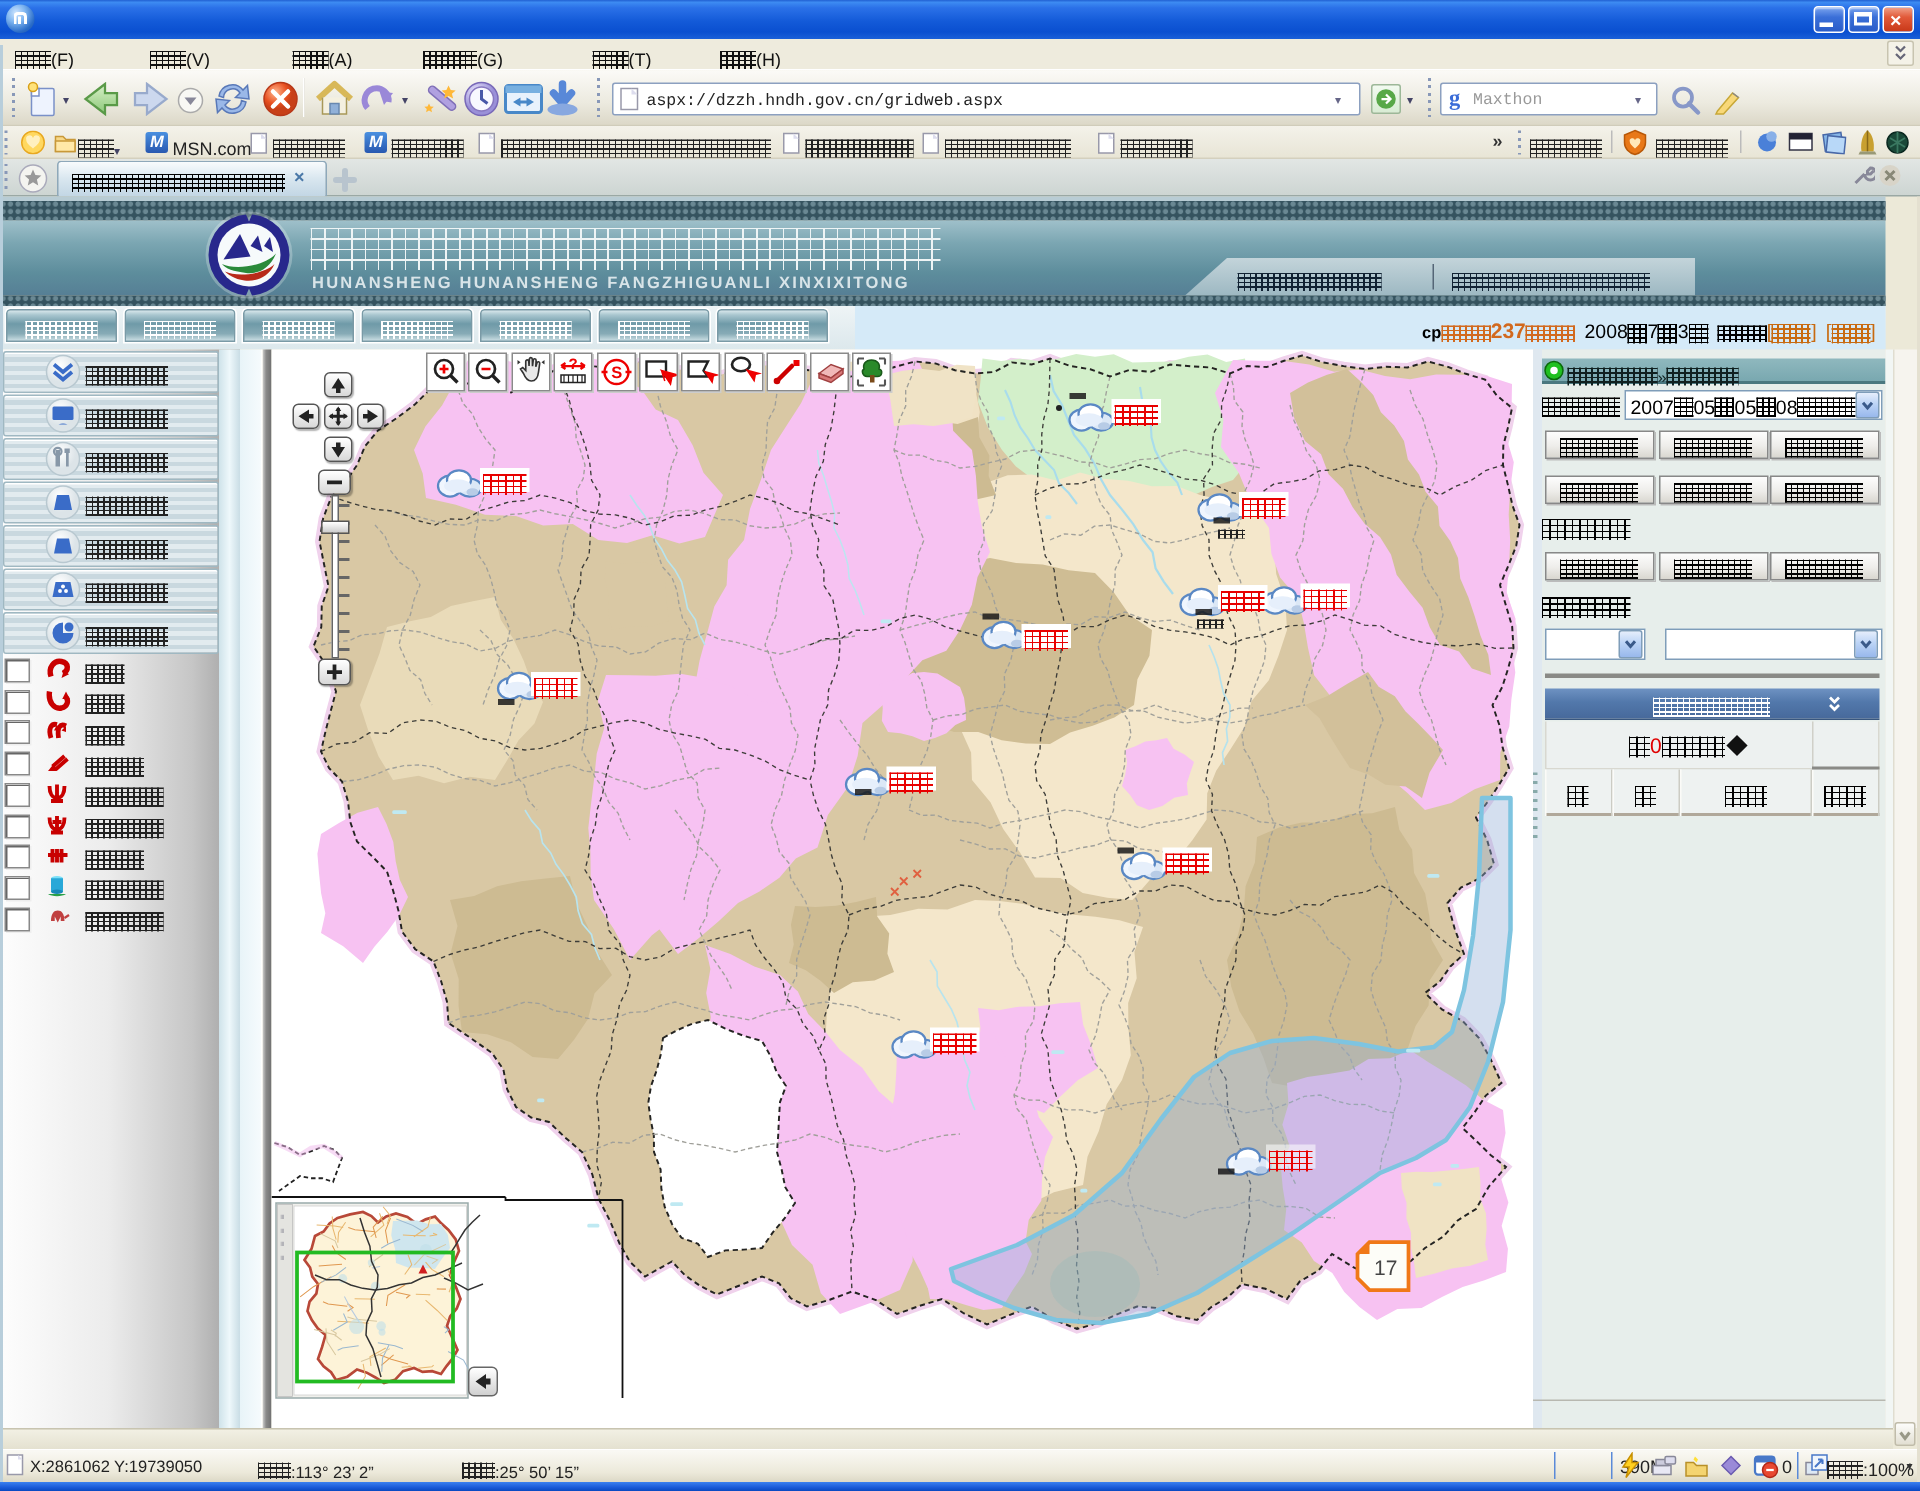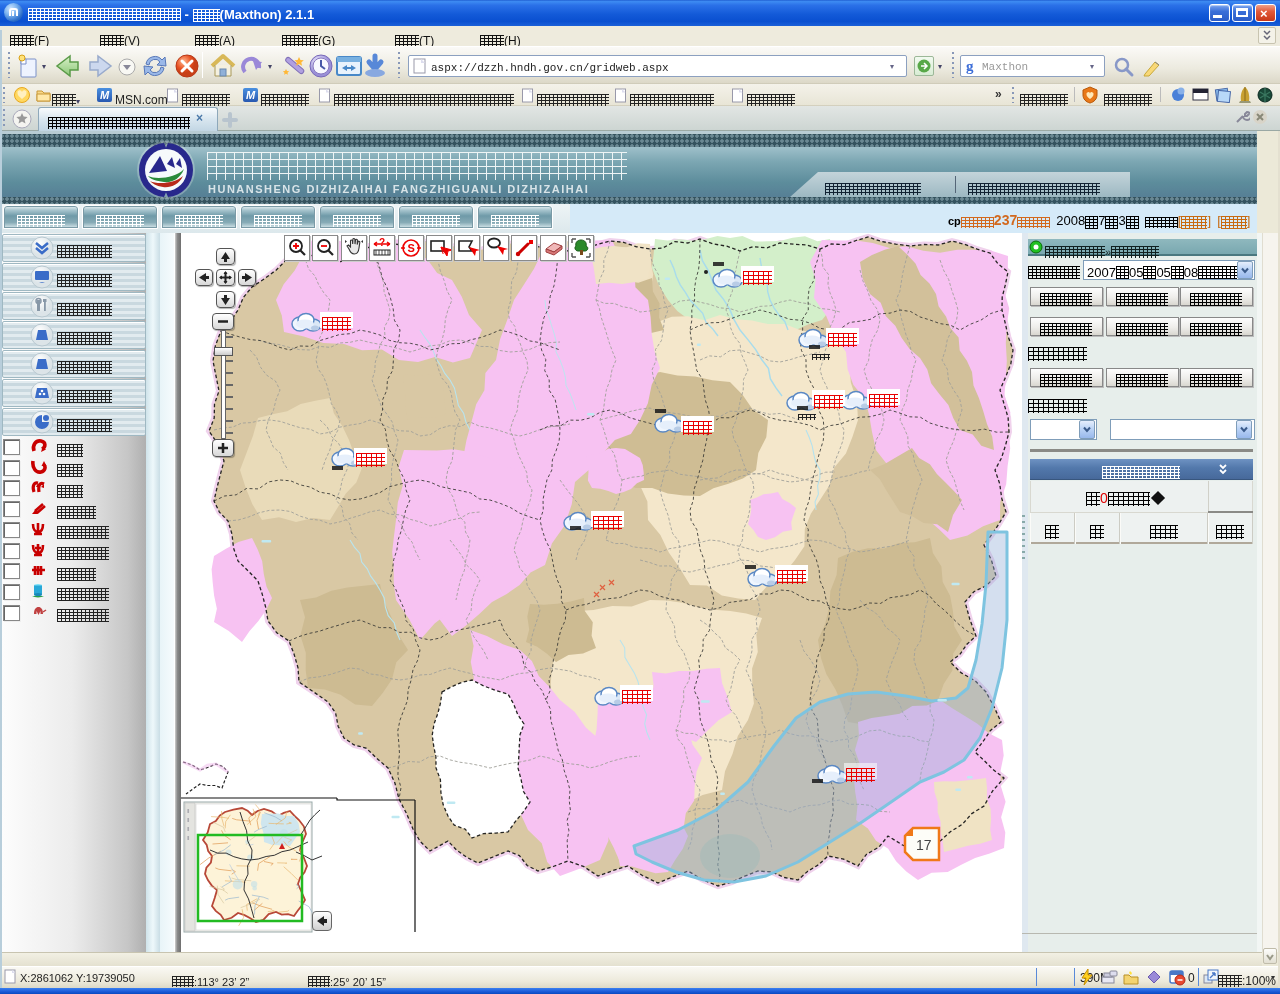--- a/index.html
+++ b/index.html
@@ -9,21 +9,20 @@
 i.cj{display:inline-block;vertical-align:middle;
  background:repeating-linear-gradient(90deg,var(--c) 0 1px,transparent 1px var(--ph)),
  repeating-linear-gradient(180deg,var(--c) 0 1px,transparent 1px var(--pv));}
 .tb{white-space:nowrap;}
 </style></head><body>
 <div id="page" style="position:absolute;left:0;top:0;width:1280px;height:994px;">
     <div style="left:0px;top:0px;width:1280px;height:26px;background:linear-gradient(180deg,#2160d2 0,#3d8bf2 6%,#2b71e8 20%,#135ad8 55%,#0a4fd0 82%,#1b60d8 100%);"></div>
     <div style="left:4px;top:3px;width:19px;height:19px;border-radius:50%;background:radial-gradient(circle at 35% 30%,#cfe6ff 0,#7db4f0 35%,#2a6cc8 70%,#1c4f9e 100%);"></div>
     <div style="left:9px;top:8px;width:9px;height:8px;border:2px solid #fff;border-bottom:none;border-radius:3px 3px 0 0;"></div>
     <div style="left:12px;top:11px;width:3px;height:5px;background:#fff;width:2px;"></div>
-    <span class="tb" style="left:28px;top:5px;"><i class="cj" style="--c:#fff;width:153px;height:13px;--pv:3px;--ph:4px;"></i><b style="color:#fff;font-size:13px;position:static;"> - <i class="cj" style="--c:#fff;width:27px;height:13px;--pv:3px;--ph:4px;"></i>(Maxthon) 2.1.1</b></span>
     <div style="left:1209px;top:4px;width:21px;height:18px;border-radius:3px;border:1px solid #fff;background:linear-gradient(180deg,#7ba4ef 0,#3a6fd8 40%,#2a5cc8 100%);box-shadow:inset 0 1px 1px rgba(255,255,255,.5);"></div>
     <div style="left:1213px;top:15px;width:9px;height:3px;background:#fff;"></div>
     <div style="left:1232px;top:4px;width:21px;height:18px;border-radius:3px;border:1px solid #fff;background:linear-gradient(180deg,#7ba4ef 0,#3a6fd8 40%,#2a5cc8 100%);box-shadow:inset 0 1px 1px rgba(255,255,255,.5);"></div>
     <div style="left:1236px;top:8px;width:12px;height:9px;border:2px solid #fff;border-top-width:3px;background:transparent;"></div>
     <div style="left:1255px;top:4px;width:21px;height:18px;border-radius:3px;border:1px solid #fff;background:linear-gradient(180deg,#f0a088 0,#e25a3a 40%,#c83818 100%);"></div>
     <span style="left:1260px;top:6px;color:#fff;font-size:13px;font-weight:bold;">×</span>
     <div style="left:0px;top:26px;width:1280px;height:20px;background:#eeebdd;"></div>
     <span class="tb" style="left:10px;top:31px;"><i class="cj" style="--c:#111;width:24px;height:12px;--pv:3px;--ph:4px;"></i><span style="position:static;font-size:12px;color:#111;">(F)</span></span>
     <span class="tb" style="left:100px;top:31px;"><i class="cj" style="--c:#111;width:24px;height:12px;--pv:3px;--ph:4px;"></i><span style="position:static;font-size:12px;color:#111;">(V)</span></span>
     <span class="tb" style="left:195px;top:31px;"><i class="cj" style="--c:#111;width:24px;height:12px;--pv:3px;--ph:4px;"></i><span style="position:static;font-size:12px;color:#111;">(A)</span></span>
@@ -241,21 +240,21 @@
 <path d="M34 5 A27 27 0 0 1 59 32 A27 27 0 0 1 34 59 l-3-7 A20.5 20.5 0 0 0 52 32 A20.5 20.5 0 0 0 31 12 Z" fill="#28288c"></path>
 <path d="M30 59 A27 27 0 0 1 5 32 A27 27 0 0 1 30 5 l3 7 A20.5 20.5 0 0 0 12 32 A20.5 20.5 0 0 0 33 52 Z" fill="#28288c"></path>
 <circle cx="32" cy="32" r="21" fill="#f6fafb"></circle>
 <path d="M15 35 L26 18 L33 33 Z" fill="#28288c"></path>
 <path d="M33 26 L38 19 L41 30 Z" fill="#28288c"></path>
 <path d="M42 26 L46 20 L48 30 Z" fill="#28288c"></path>
 <path d="M14 38 C22 42 42 40 50 31 C46 41 38 45 30 44 C22 43 16 41 14 38 Z" fill="#2a8a3a"></path>
 <path d="M16 43 C24 47 42 45 49 38 C45 47 36 50 29 49 C22 48 18 45 16 43 Z" fill="#b82a1a"></path>
 </svg>
     <span class="tb" style="left:207px;top:152px;"><i class="cj" style="--c:#eef4f5;width:420px;height:28px;--pv:7px;--ph:9px;"></i></span>
-    <span class="tb" style="left:208px;top:183px;font-size:11px;letter-spacing:1.5px;color:#d8e4e8;font-weight:bold;font-family:'Liberation Sans';">HUNANSHENG DIZHIZAIHAI FANGZHIGUANLI DIZHIZAIHAI</span>
+    <span class="tb" style="left:208px;top:183px;font-size:11px;letter-spacing:1.5px;color:#d8e4e8;font-weight:bold;font-family:'Liberation Sans';">HUNANSHENG HUNANSHENG FANGZHIGUANLI XINXIXITONG</span>
     <div style="left:0px;top:204px;width:1257px;height:29px;background:linear-gradient(180deg,#eef4f6 0,#dce8ec 100%);"></div>
     <div style="left:570px;top:204px;width:687px;height:29px;background:#d5eaf8;"></div>
     <div style="left:3px;top:205px;width:76px;height:24px;background:linear-gradient(180deg,#e8f2f5 0,#a9c6cf 18%,#6f9aa8 45%,#87abb6 75%,#d8e8ec 100%);border:1px solid #fff;border-radius:4px 4px 0 0;box-shadow:inset 0 0 0 1px #7a9aa6;"></div>
     <span class="tb" style="left:17px;top:211px;"><i class="cj" style="--c:#fff;width:48px;height:12px;--pv:3px;--ph:4px;"></i></span>
     <div style="left:82px;top:205px;width:76px;height:24px;background:linear-gradient(180deg,#e8f2f5 0,#a9c6cf 18%,#6f9aa8 45%,#87abb6 75%,#d8e8ec 100%);border:1px solid #fff;border-radius:4px 4px 0 0;box-shadow:inset 0 0 0 1px #7a9aa6;"></div>
     <span class="tb" style="left:96px;top:211px;"><i class="cj" style="--c:#fff;width:48px;height:12px;--pv:3px;--ph:4px;"></i></span>
     <div style="left:161px;top:205px;width:76px;height:24px;background:linear-gradient(180deg,#e8f2f5 0,#a9c6cf 18%,#6f9aa8 45%,#87abb6 75%,#d8e8ec 100%);border:1px solid #fff;border-radius:4px 4px 0 0;box-shadow:inset 0 0 0 1px #7a9aa6;"></div>
     <span class="tb" style="left:175px;top:211px;"><i class="cj" style="--c:#fff;width:48px;height:12px;--pv:3px;--ph:4px;"></i></span>
     <div style="left:240px;top:205px;width:76px;height:24px;background:linear-gradient(180deg,#e8f2f5 0,#a9c6cf 18%,#6f9aa8 45%,#87abb6 75%,#d8e8ec 100%);border:1px solid #fff;border-radius:4px 4px 0 0;box-shadow:inset 0 0 0 1px #7a9aa6;"></div>
     <span class="tb" style="left:254px;top:211px;"><i class="cj" style="--c:#fff;width:48px;height:12px;--pv:3px;--ph:4px;"></i></span>
@@ -835,21 +834,21 @@
       <path d="M4 4 L7 8 L10 4" fill="none" stroke="#998" stroke-width="2"></path>
     </svg>
     <div style="left:0px;top:952px;width:1262px;height:14px;background:linear-gradient(180deg,#f2f0e4 0,#e4e1d0 100%);border-top:1px solid #c8c4b0;"></div>
     <div style="left:0px;top:966px;width:1280px;height:22px;background:linear-gradient(180deg,#faf9f4 0,#ece9da 70%,#dcd8c6 100%);border-top:1px solid #fff;"></div>
     <svg style="position:absolute;left:3px;top:969px;" width="15" height="15" viewBox="0 0 15 15">
       <rect x="2" y="1" width="10" height="13" fill="#fff" stroke="#99a"></rect>
       <path d="M9 1 l3 3 -3 0z" fill="#dde"></path>
     </svg>
     <span class="tb" style="left:20px;top:972px;font-size:11px;color:#222;">X:2861062 Y:19739050</span>
     <span class="tb" style="left:172px;top:972px;"><i class="cj" style="--c:#222;width:22px;height:11px;--pv:3px;--ph:4px;"></i><span style="position:static;font-size:11px;color:#222;">:113° 23’ 2”</span></span>
-    <span class="tb" style="left:308px;top:972px;"><i class="cj" style="--c:#222;width:22px;height:11px;--pv:3px;--ph:4px;"></i><span style="position:static;font-size:11px;color:#222;">:25° 20’ 15”</span></span>
+    <span class="tb" style="left:308px;top:972px;"><i class="cj" style="--c:#222;width:22px;height:11px;--pv:3px;--ph:4px;"></i><span style="position:static;font-size:11px;color:#222;">:25° 50’ 15”</span></span>
     <div style="left:1036px;top:968px;width:1px;height:18px;background:#5a8ad8;"></div>
     <span class="tb" style="left:1042px;top:971px;font-size:12px;color:#222;margin-left:38px;">390M</span>
     <div style="left:1074px;top:968px;width:1px;height:18px;background:#5a8ad8;"></div>
     <svg style="position:absolute;left:1078px;top:968px;" width="18" height="18" viewBox="0 0 18 18">
       <path d="M10 1 L4 10 L8 10 L6 17 L14 7 L10 7 Z" fill="#ffd020" stroke="#c89000"></path>
     </svg>
     <svg style="position:absolute;left:1100px;top:969px;" width="18" height="16" viewBox="0 0 18 16">
       <rect x="2" y="8" width="12" height="6" fill="#e8e8f4" stroke="#889"></rect>
       <rect x="4" y="4" width="8" height="4" fill="#ccd" stroke="#889"></rect>
       <rect x="10" y="2" width="7" height="5" rx="1" fill="#dde" stroke="#889"></rect>

